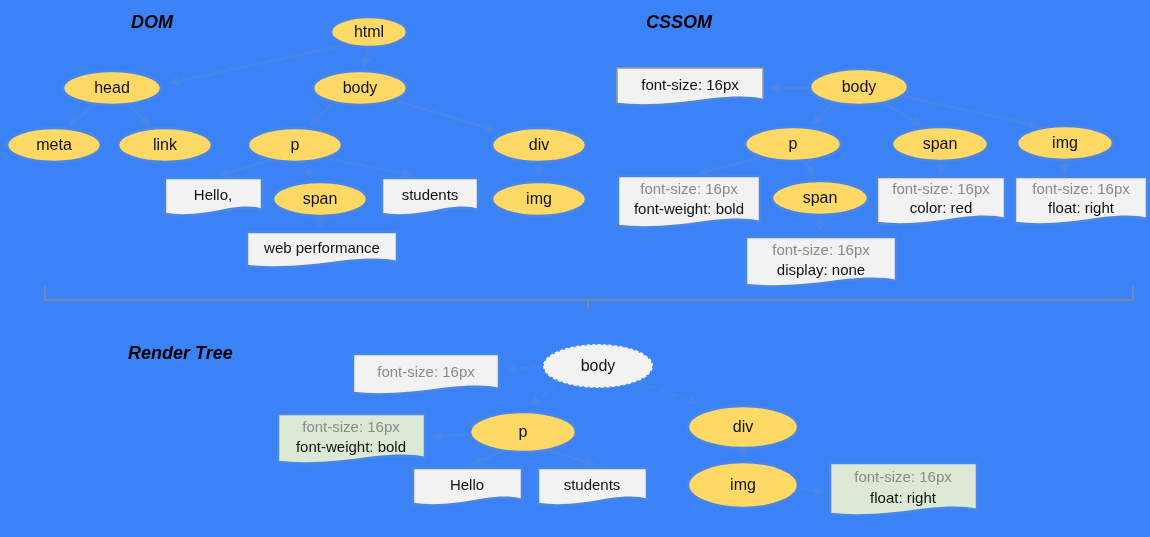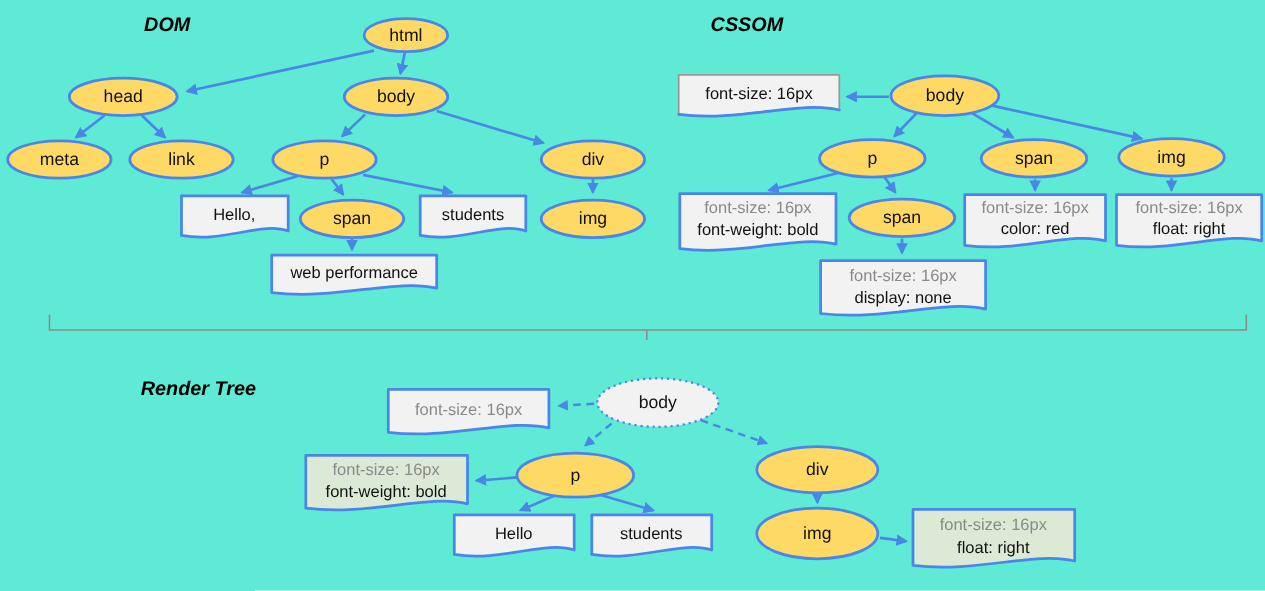--- a/index.html
+++ b/index.html
@@ -1,16 +1,16 @@
 <!DOCTYPE html>
 <html><head>
 <meta charset="utf-8">
 <style>
   html,body{margin:0;padding:0;background:#ffffff;}
-  .stage{position:relative;width:1150px;height:537px;background:#5eead4;
+  .stage{position:relative;width:1150px;height:537px;background:#3b82f6;
          font-family:"Liberation Sans", sans-serif;}
   svg{display:block;}
   .node{fill:#FFD966;stroke:#4A86E8;stroke-width:2.5;}
   .node-gray{fill:#F2F2F2;stroke:#4A86E8;stroke-width:2;stroke-dasharray:2 3.5;}
   .docbox{fill:#F2F2F2;stroke:#4A86E8;stroke-width:2.5;stroke-linejoin:round;}
   .docbox-green{fill:#DCEAD5;stroke:#4A86E8;stroke-width:2.5;stroke-linejoin:round;}
   .docbox-grayborder{fill:#F2F2F2;stroke:#999999;stroke-width:1.6;stroke-linejoin:round;}
   .wave-blue{fill:none;stroke:#4A86E8;stroke-width:2.5;stroke-linecap:round;}
   .edge{stroke:#4A86E8;stroke-width:2.4;fill:none;}
   .edge-dash{stroke:#4A86E8;stroke-width:2.2;fill:none;stroke-dasharray:7 5;}

